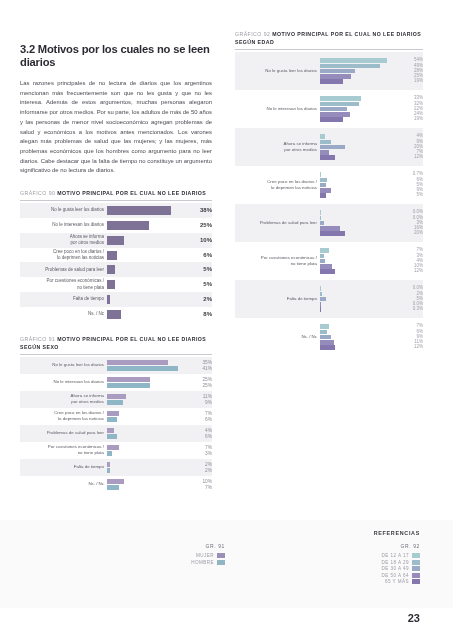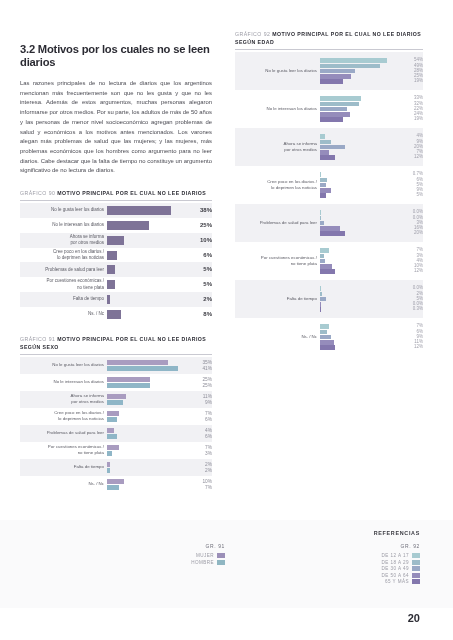--- a/index.html
+++ b/index.html
@@ -525,14 +525,14 @@
       <div class="leg-item">
         <span>DE 50 A 64</span>
         <span class="leg-sw" style="background: rgb(149, 140, 187);"></span>
       </div>
       <div class="leg-item">
         <span>65 Y MÁS</span>
         <span class="leg-sw" style="background: rgb(131, 119, 173);"></span>
       </div>
     </div>
 
-  <div class="pageno">20</div>
+  <div class="pageno">23</div>
 </div>
 
 </body></html>

